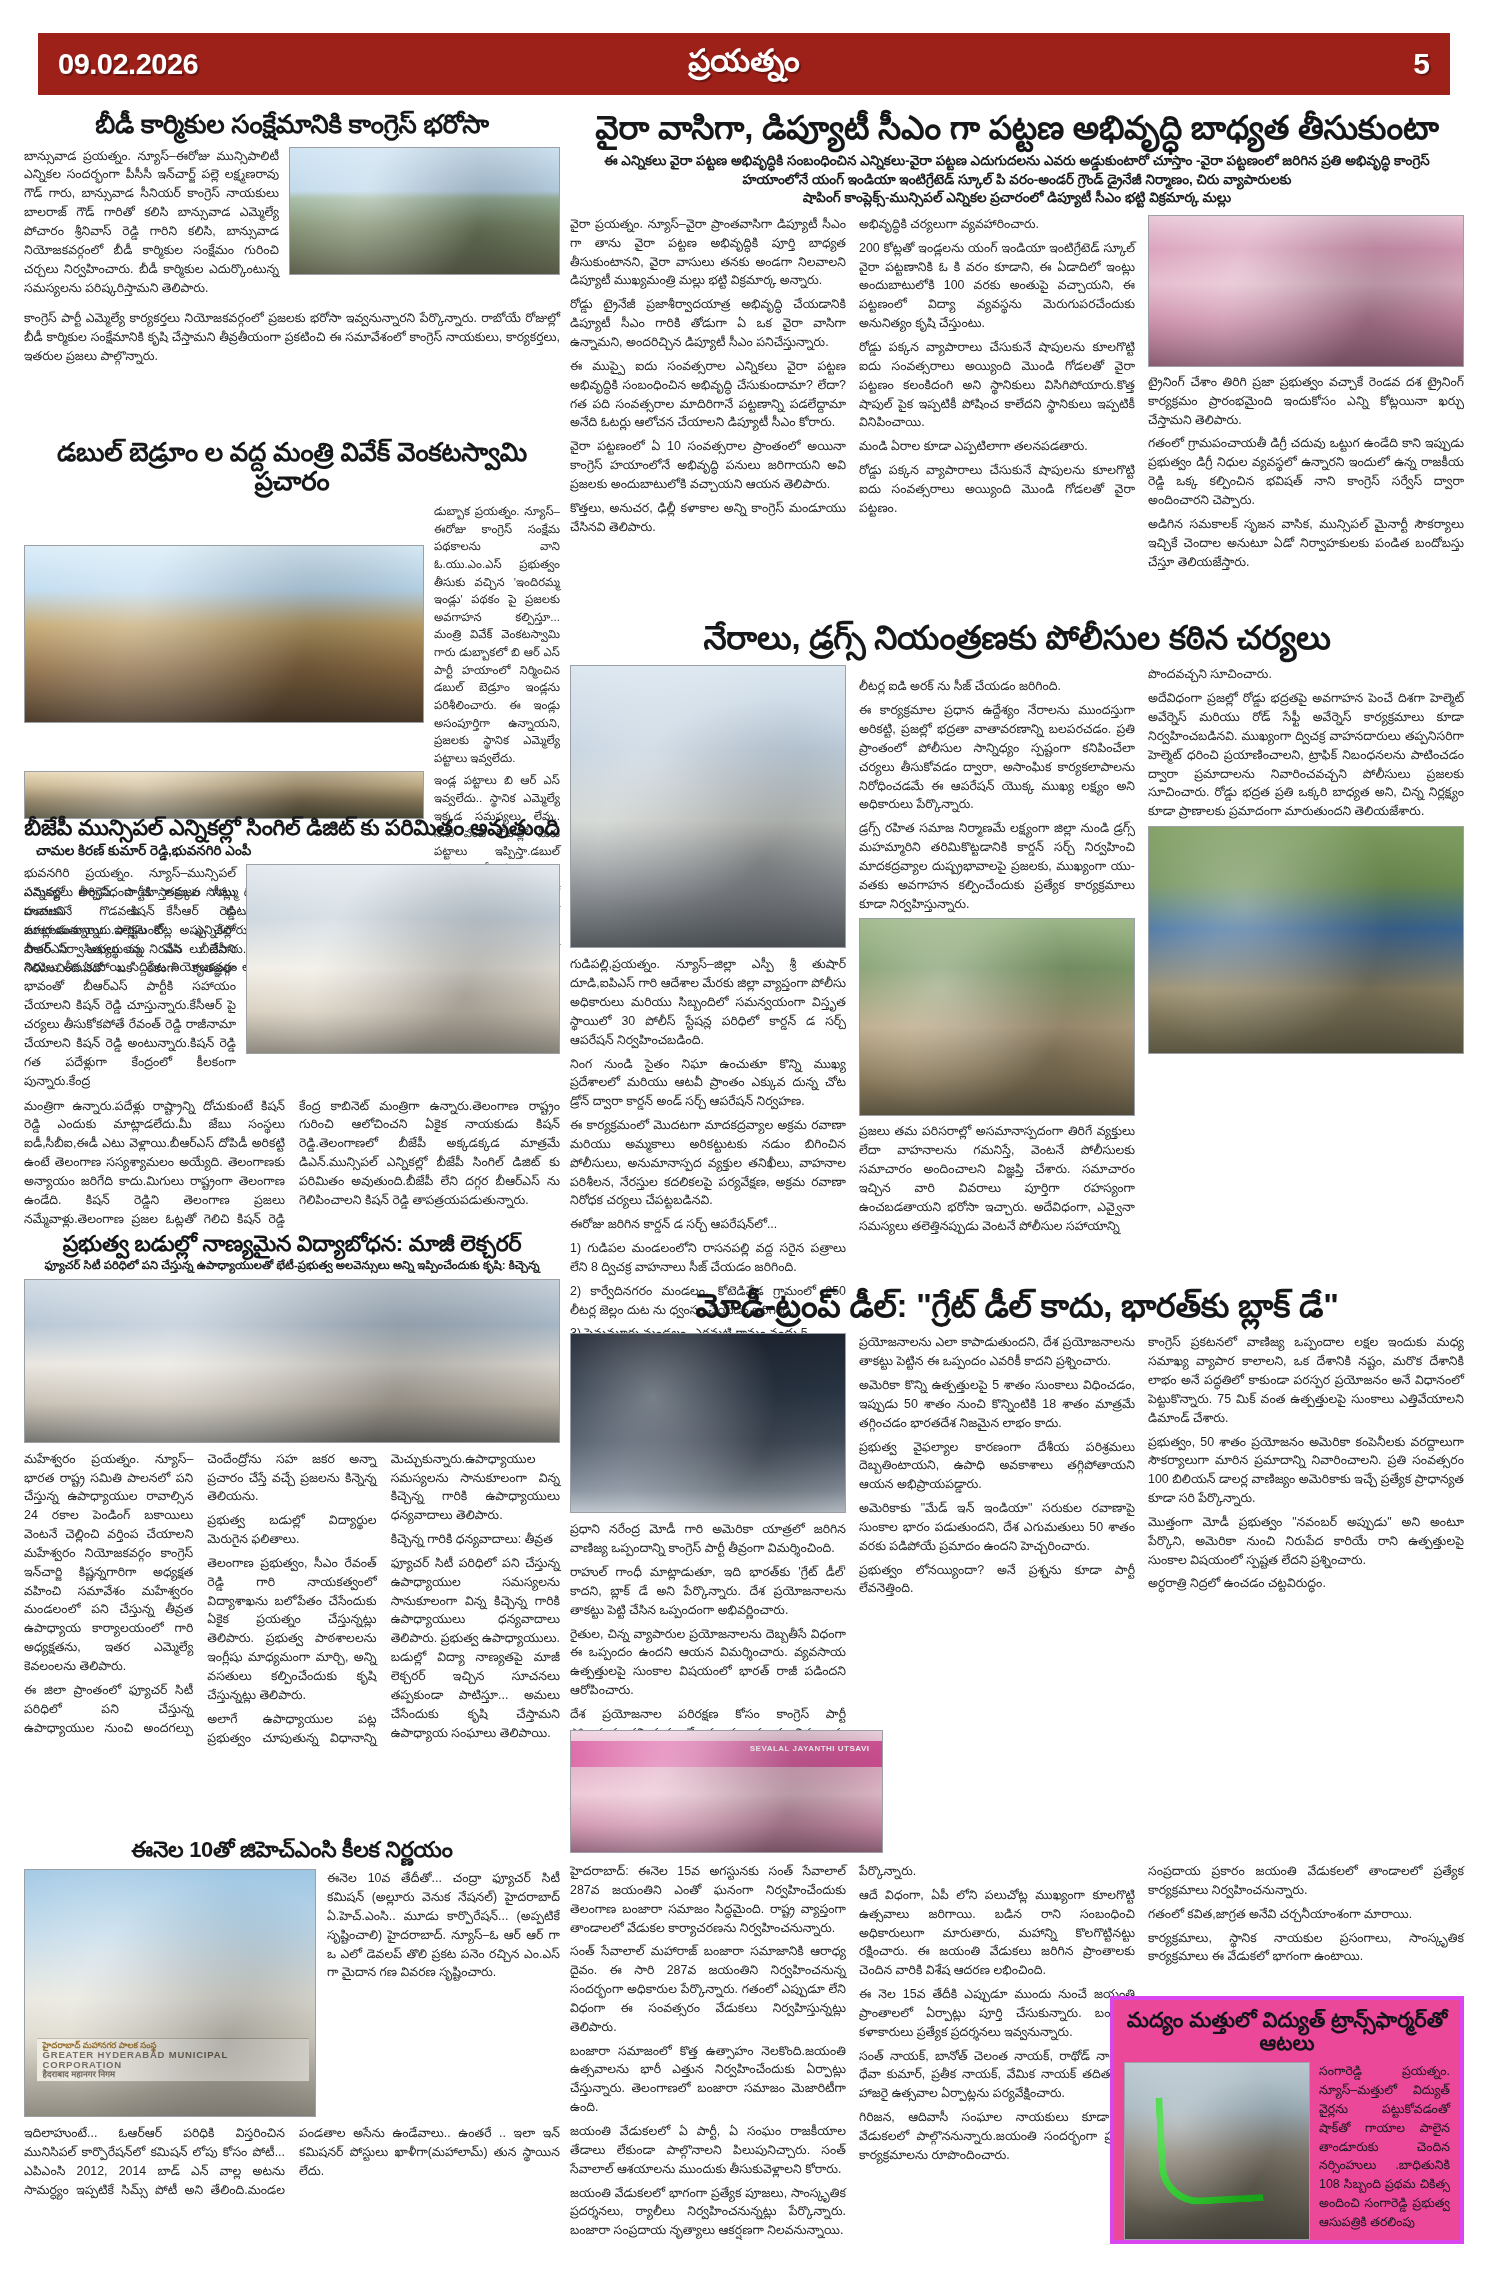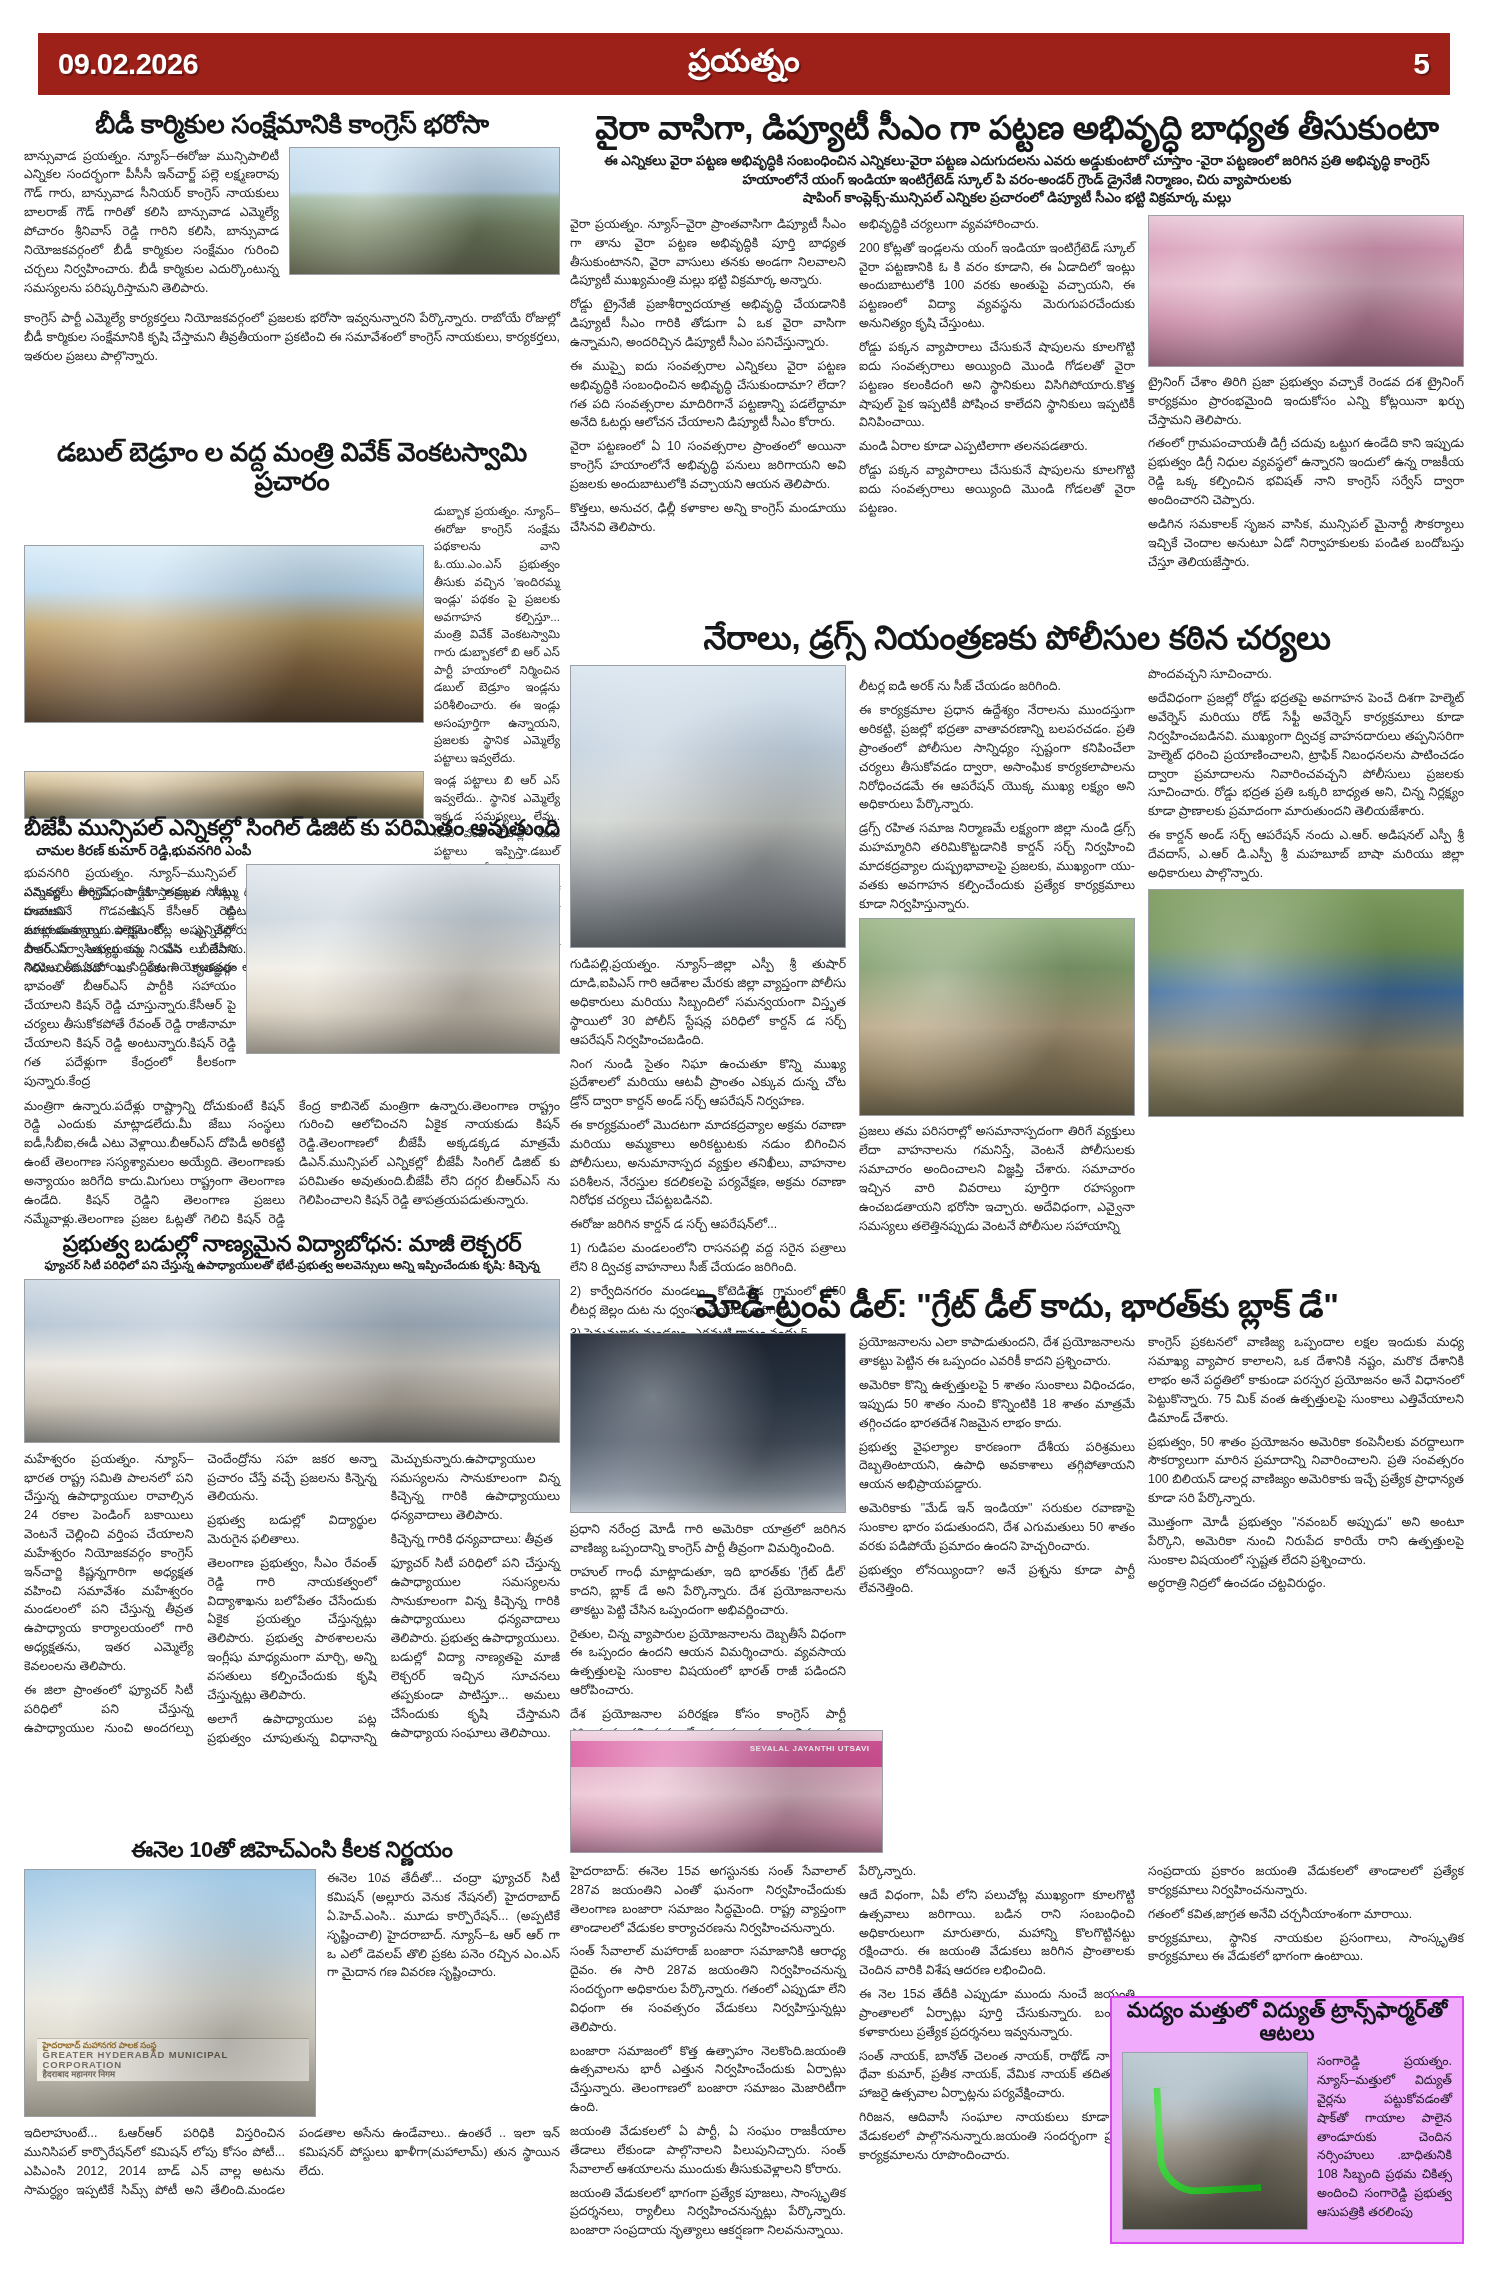--- a/index.html
+++ b/index.html
@@ -215,24 +215,24 @@
   .col2 { column-count: 2; column-gap: 14px; }
   .col3 { column-count: 3; column-gap: 14px; }
 
   .blockbox {
     position: absolute;
     box-sizing: border-box;
   }
 
   
   .blue-box {
-    background: #f0abfc;
-    border: 2px solid #d946ef;
-    box-sizing: border-box;
-    padding: 0 10px;
+    background: #ec4899;
+    border: 4px solid #d946ef;
+    box-sizing: border-box;
+    padding: 8px 10px;
   }
   .blue-box .bb-hl {
     font-size: 21px;
     font-weight: bold;
     color: #12161a;
     text-align: center;
     line-height: 1.1;
     margin-bottom: 8px;
   }
   .bb-flex { display: flex; gap: 9px; }
@@ -371,21 +371,20 @@
         <p class="body-txt" style="margin:12px 0 5px 0;">లీటర్ల ఐడి అరక్ ను సీజ్ చేయడం జరిగింది.</p>
         <p class="body-txt" style="margin:0 0 5px 0;">ఈ కార్యక్రమాల ప్రధాన ఉద్దేశ్యం నేరాలను ముందస్తుగా అరికట్టి, ప్రజల్లో భద్రతా వాతావరణాన్ని బలపరచడం. ప్రతి ప్రాంతంలో పోలీసుల సాన్నిధ్యం స్పష్టంగా కనిపించేలా చర్యలు తీసుకోవడం ద్వారా, అసాంఘిక కార్యకలాపాలను నిరోధించడమే ఈ ఆపరేషన్ యొక్క ముఖ్య లక్ష్యం అని అధికారులు పేర్కొన్నారు.</p>
         <p class="body-txt" style="margin:0 0 5px 0;">డ్రగ్స్ రహిత సమాజ నిర్మాణమే లక్ష్యంగా జిల్లా నుండి డ్రగ్స్ మహమ్మారిని తరిమికొట్టడానికి కార్డన్ సర్చ్ నిర్వహించి మాదకద్రవ్యాల దుష్ప్రభావాలపై ప్రజలకు, ముఖ్యంగా యు-వతకు అవగాహన కల్పించేందుకు ప్రత్యేక కార్యక్రమాలు కూడా నిర్వహిస్తున్నారు.</p>
         <div class="photo ph-police" style="width:276px; height:198px; margin:4px 0 6px 0;"></div>
         <p class="body-txt" style="margin:0;">ప్రజలు తమ పరిసరాల్లో అసమానాస్పదంగా తిరిగే వ్యక్తులు లేదా వాహనాలను గమనిస్తే, వెంటనే పోలీసులకు సమాచారం అందించాలని విజ్ఞప్తి చేశారు. సమాచారం ఇచ్చిన వారి వివరాలు పూర్తిగా రహస్యంగా ఉంచబడతాయని భరోసా ఇచ్చారు. అదేవిధంగా, ఎవ్వైనా సమస్యలు తలెత్తినప్పుడు వెంటనే పోలీసుల సహాయాన్ని</p>
       </div>
 
       <div style="width:316px;">
         <p class="body-txt" style="margin:0 0 5px 0;">పొందవచ్చని సూచించారు.</p>
         <p class="body-txt" style="margin:0 0 5px 0;">అదేవిధంగా ప్రజల్లో రోడ్డు భద్రతపై అవగాహన పెంచే దిశగా హెల్మెట్ అవేర్నెస్ మరియు రోడ్ సేఫ్టీ అవేర్నెస్ కార్యక్రమాలు కూడా నిర్వహించబడినవి. ముఖ్యంగా ద్విచక్ర వాహనదారులు తప్పనిసరిగా హెల్మెట్ ధరించి ప్రయాణించాలని, ట్రాఫిక్ నిబంధనలను పాటించడం ద్వారా ప్రమాదాలను నివారించవచ్చని పోలీసులు ప్రజలకు సూచించారు. రోడ్డు భద్రత ప్రతి ఒక్కరి బాధ్యత అని, చిన్న నిర్లక్ష్యం కూడా ప్రాణాలకు ప్రమాదంగా మారుతుందని తెలియజేశారు.</p>
-        <p class="body-txt" style="margin:0 0 6px 0;">ఈ కార్డన్ అండ్ సర్చ్ ఆపరేషన్ నందు ఎ.ఆర్. అడిషనల్ ఎస్పీ శ్రీ దేవదాస్, ఎ.ఆర్ డి.ఎస్పీ శ్రీ మహబూబ్ బాషా మరియు జిల్లా అధికారులు పాల్గొన్నారు.</p>
         <div class="photo ph-bin" style="width:316px; height:228px;"></div>
       </div>
     </div>
   </div>
 
   <div class="blockbox" style="left:570px; top:1288px; width:894px;">
     <div class="hl hl-xl">మోడీ-ట్రంప్ డీల్: "గ్రేట్ డీల్ కాదు, భారత్‌కు బ్లాక్ డే"</div>
     <div style="display:flex; gap:13px; margin-top:9px;">
       <div style="width:276px;">
         <div class="photo ph-rahul" style="width:276px; height:180px; margin-bottom:7px;"></div>

